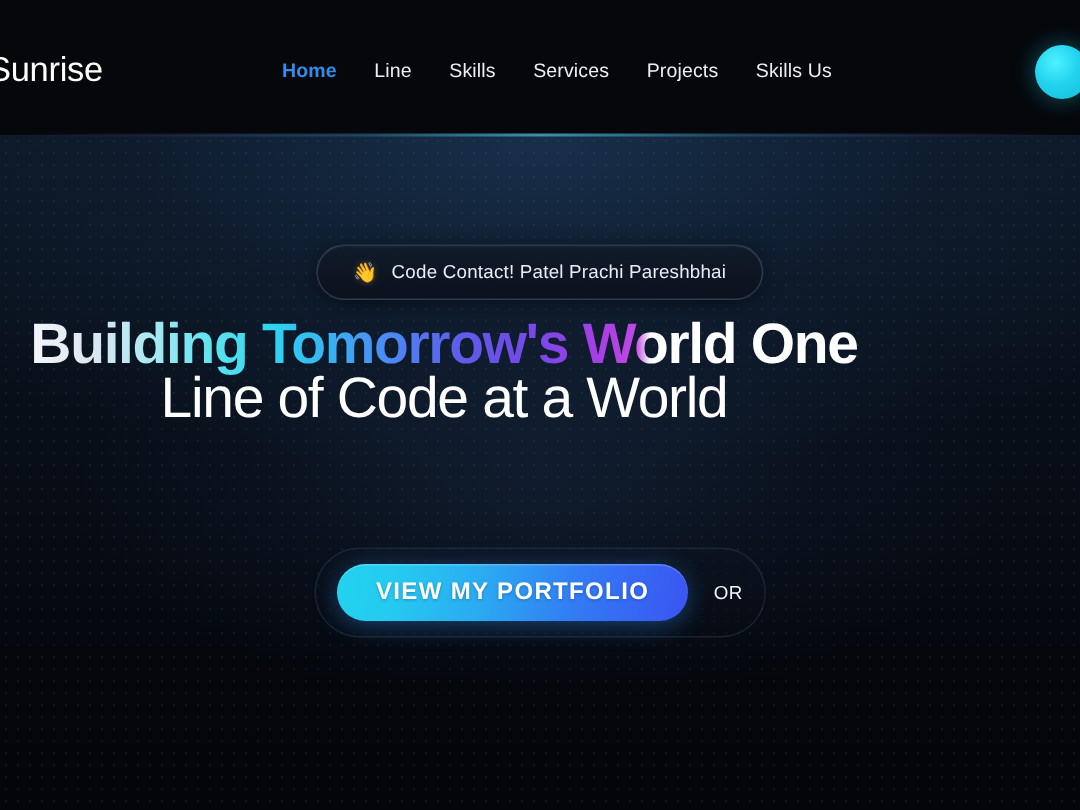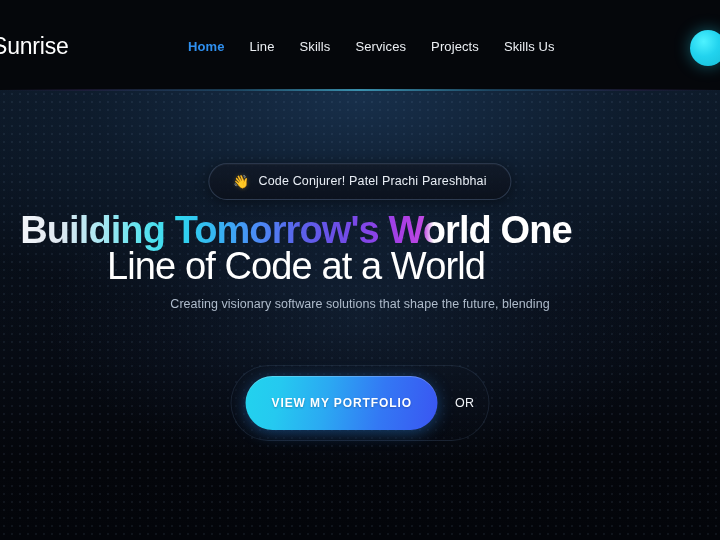--- a/index.html
+++ b/index.html
@@ -229,22 +229,22 @@
     background:linear-gradient(180deg, rgba(14,21,33,0.45) 0%, rgba(8,12,20,0.35) 100%);
   }
   .btn {
     border:none;
     cursor:pointer;
     white-space:nowrap;
     font-family:"Liberation Sans", sans-serif;
     border-radius:999px;
   }
   .btn-primary {
-    padding:20px 26px;
-    font-size:12px;
+    padding:10px 26px;
+    font-size:16px;
     font-weight:700;
     letter-spacing:0.9px;
     color:#ffffff;
     background:linear-gradient(100deg, #22d3ee 0%, #25c9f0 18%, #2ba9f2 42%, #3378f4 70%, #3a55f2 100%);
     box-shadow:0 3px 16px rgba(45,140,240,0.42), inset 0 1px 0 rgba(255,255,255,0.22);
     text-shadow:0 1px 2px rgba(0,40,90,0.35);
   }
   .btn-or {
     font-size:12.5px;
     font-weight:400;
@@ -271,30 +271,29 @@
   <div class="dot-grid"></div>
 
   <div class="hero">
     <div class="hero-dots"></div>
     <div class="hero-glow"></div>
 
     <div class="hero-content">
 
       <div class="badge">
         <span class="badge-emoji">👋</span>
-        <span class="badge-text">Code Conjurer! Patel Prachi Pareshbhai</span>
+        <span class="badge-text">Code Contact! Patel Prachi Pareshbhai</span>
       </div>
 
       <h1 class="headline">
         <span class="line line1"><span class="grad-text">Building Tomorrow's World&nbsp;</span><span class="hl-white">One</span></span>
         <span class="line line2">Line of Code at a World</span>
       </h1>
 
       <p class="subtitle">
-        <span class="sl">Creating visionary software solutions that shape the future, blending</span>
       </p>
 
       <div class="cta-wrap">
         <button class="btn btn-primary">VIEW MY PORTFOLIO</button>
         <span class="btn-or">OR</span>
       </div>
 
     </div>
   </div>
 

